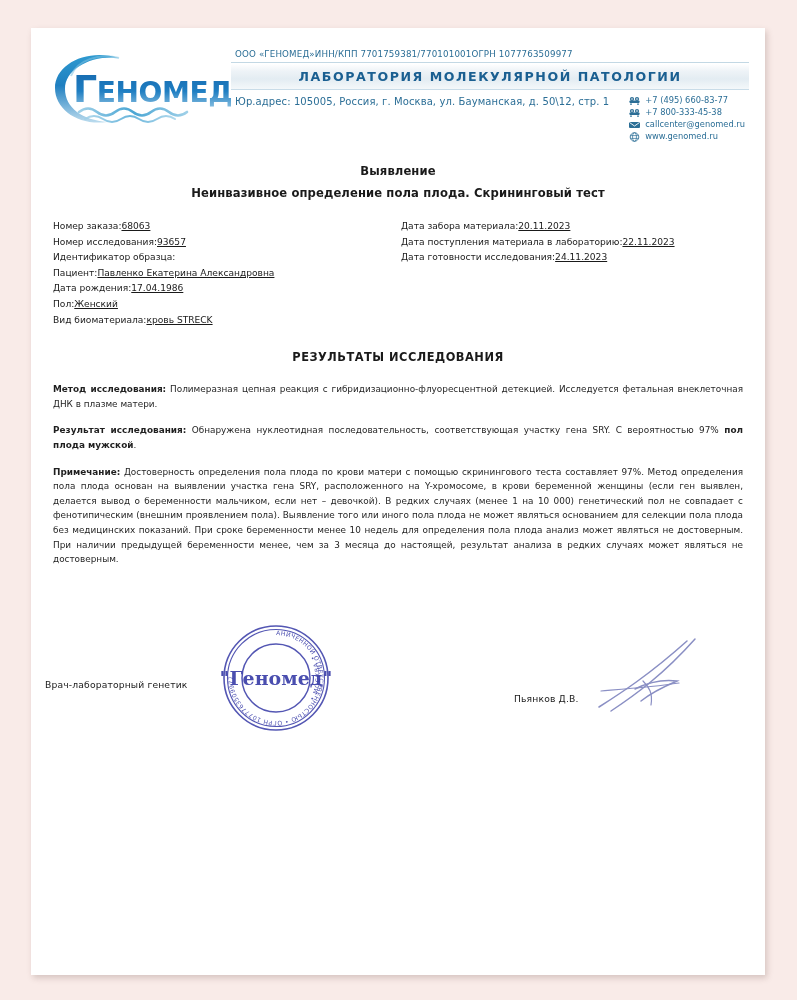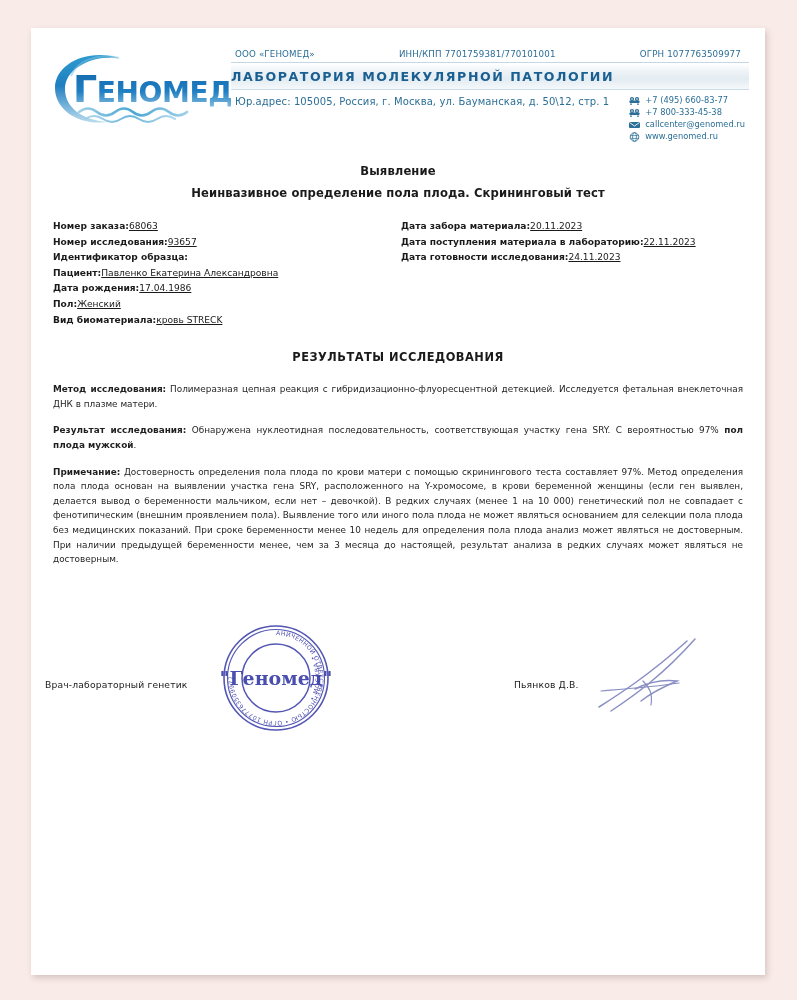--- a/index.html
+++ b/index.html
@@ -53,36 +53,36 @@
   .logo-svg { display: block; }
 
   
   .head-right {
     flex: 1 1 auto;
     position: relative;
     padding-top: 3px;
   }
   .head-row1 {
     display: flex;
-    justify-content: space-between;
     align-items: baseline;
     font-size: 8.7px;
     color: #2b6e96;
     letter-spacing: 0.15px;
     padding: 0 2px 3px 4px;
     white-space: nowrap;
   }
   .head-row1 .ogrn { padding-right: 6px; }
   .rule {
     height: 1px;
     background: #c3d8e4;
     width: 100%;
   }
   .lab-band {
     background: linear-gradient(to bottom, #ffffff 0%, #eef3f7 28%, #e3ecf2 60%, #f4f8fa 100%);
+    text-align: center;
     font-size: 12.6px;
     font-weight: bold;
     color: #1a5f91;
     letter-spacing: 1.55px;
     padding: 5px 0 5px 0;
     border-top: 1px solid #ffffff;
     border-bottom: 1px solid #c9dce8;
   }
   .head-row3 {
     display: flex;
@@ -148,21 +148,21 @@
     font-size: 9.1px;
     color: #1a1a1a;
   }
   .meta-col { flex: 0 0 auto; }
   .meta-col.left { width: 348px; }
   .meta-col.right { flex: 1 1 auto; }
   .meta-line {
     line-height: 15.6px;
     white-space: nowrap;
   }
-  .meta-line b { font-weight: bold; }
+  .meta-line b { font-weight: normal; }
   .meta-line span.val { font-weight: normal; text-decoration: underline; }
 
   
   .results-head {
     text-align: center;
     font-size: 11.4px;
     font-weight: bold;
     color: #1a1a1a;
     margin-top: 22px;
     letter-spacing: 0.5px;
@@ -191,21 +191,21 @@
     position: absolute;
     left: 14px;
     top: 54px;
     font-size: 9.2px;
     color: #1a1a1a;
     letter-spacing: 0.15px;
   }
   .doctor-name {
     position: absolute;
     left: 483px;
-    top: 54px;
+    top: 68px;
     font-size: 9.2px;
     color: #1a1a1a;
     letter-spacing: 0.15px;
   }
   .stamp {
     position: absolute;
     left: 190px;
     top: -2px;
     width: 110px;
     height: 110px;

